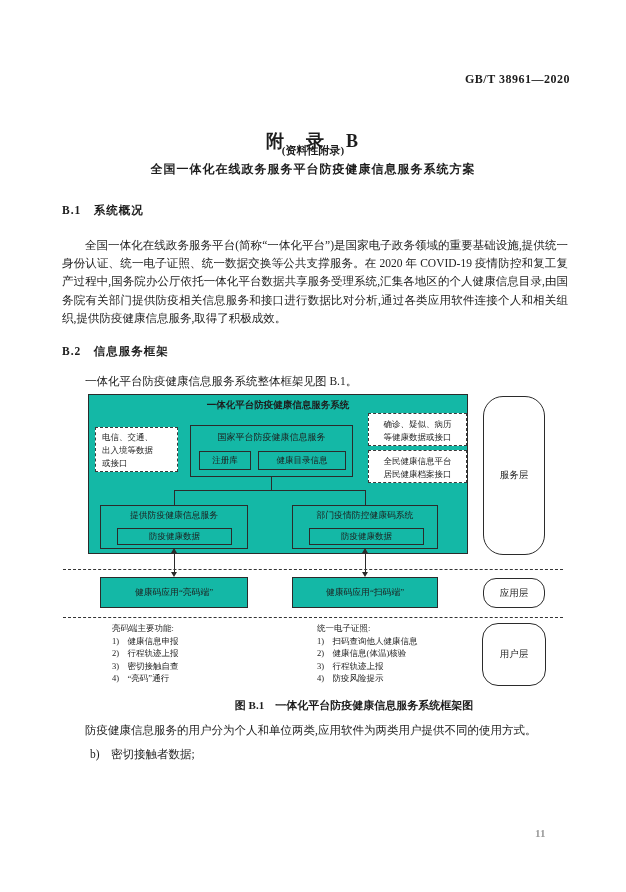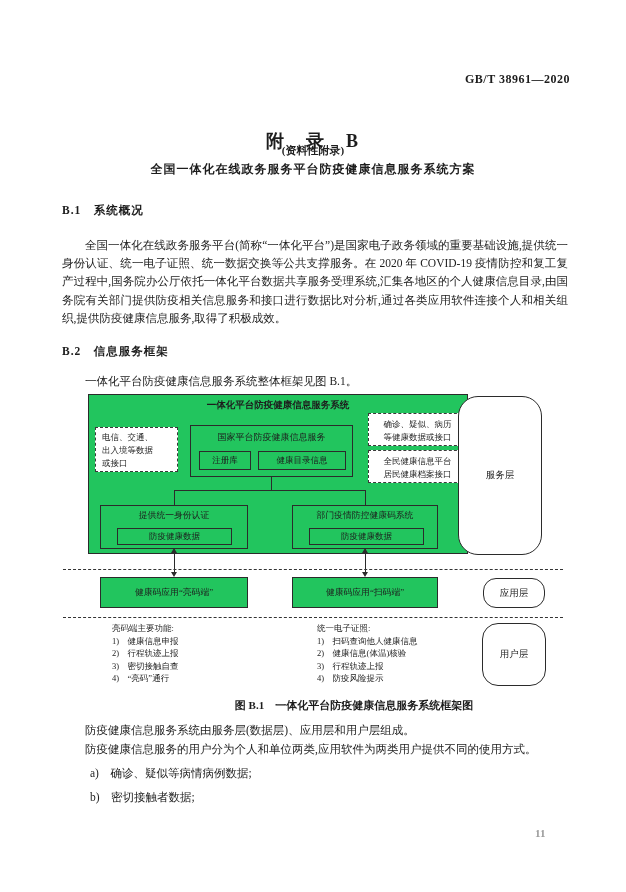--- a/index.html
+++ b/index.html
@@ -16,21 +16,21 @@
   .t1{top:129px;font-size:18px;font-weight:bold;letter-spacing:2px;}
   .t2{top:143px;font-size:11px;font-weight:bold;}
   .t3{top:161px;font-size:12px;font-weight:bold;letter-spacing:1px;}
   
   .h-sec{left:62px;font-size:11.5px;font-weight:bold;letter-spacing:1px;}
   .h-b1{top:203px;} .h-b2{top:344px;}
   .para{left:62px;width:506px;font-size:11.5px;line-height:18.2px;text-align:justify;}
   .p-b1{top:236px;text-indent:2em;}
   .p-b2{top:372px;text-indent:2em;}
   
-  .box{border:1px solid #2b2b2b;background:#22c55e;box-sizing:border-box;}
+  .box{border:1px solid #2b2b2b;background:#14b8a6;box-sizing:border-box;}
   .dashed{border:1px dashed #3a3a3a;background:#fff;box-sizing:border-box;}
   .outer-box{left:88px;top:394px;width:380px;height:160px;}
   .sys-title{left:88px;top:399px;width:380px;text-align:center;font-size:9.5px;font-weight:bold;}
   .left-dashed{left:95px;top:427px;width:83px;height:45px;font-size:8.5px;line-height:12.8px;padding:3px 6px;}
   .nat-box{left:190px;top:425px;width:163px;height:52px;}
   .nat-title{left:0;top:5px;width:100%;text-align:center;font-size:9px;}
   .nat-sub1{left:8px;top:25px;width:52px;height:19px;text-align:center;font-size:8.5px;line-height:17px;}
   .nat-sub2{left:67px;top:25px;width:88px;height:19px;text-align:center;font-size:8.5px;line-height:17px;}
   .rd1{left:368px;top:413px;width:99px;height:33px;text-align:center;font-size:8.5px;line-height:13px;padding-top:4px;}
   .rd2{left:368px;top:450px;width:99px;height:33px;text-align:center;font-size:8.5px;line-height:13px;padding-top:4px;}
@@ -51,21 +51,21 @@
   .tri-up{border-bottom:5px solid #2b2b2b;top:548px;}
   .tri-down{border-top:5px solid #2b2b2b;top:572px;}
   .tl{left:171px;} .tr{left:362px;}
   .dash-sep{left:63px;width:500px;border-top:1.5px dashed #333;}
   .sep1{top:569px;} .sep2{top:617px;}
   .bottom-box{top:577px;height:31px;text-align:center;font-size:8.8px;line-height:29px;}
   .bot-l{left:100px;width:148px;} .bot-r{left:292px;width:146px;}
   .func-list{top:622px;font-size:8.5px;line-height:12.6px;}
   .fl-l{left:112px;} .fl-r{left:317px;}
   .layer{border:1px solid #2b2b2b;background:#fff;box-sizing:border-box;display:flex;align-items:center;justify-content:center;font-size:9.5px;}
-  .layer-service{left:458px;top:396px;width:84px;height:159px;border-radius:20px;}
+  .layer-service{left:483px;top:396px;width:62px;height:159px;border-radius:20px;}
   .layer-app{left:483px;top:578px;width:62px;height:30px;border-radius:13px;}
   .layer-user{left:482px;top:623px;width:64px;height:63px;border-radius:16px;}
   .caption{top:698px;left:0;width:626px;text-align:center;font-size:11px;font-weight:bold;padding-left:41px;}
   .body-text{top:721px;left:62px;width:508px;font-size:11.5px;line-height:18.6px;}
   .body-text .bp{text-indent:2em;}
   .src-item{margin-left:28px;margin-top:5.5px;}
   .page-num{left:535px;top:827px;font-size:11px;color:#9a9a9a;font-weight:bold;}
 </style>
 </head>
 <body>
@@ -105,21 +105,21 @@
   <div>全民健康信息平台</div>
   <div>居民健康档案接口</div>
 </div>
 
 <div class="abs vline conn-v1"></div>
 <div class="abs hline conn-h"></div>
 <div class="abs vline conn-v2"></div>
 <div class="abs vline conn-v3"></div>
 
 <div class="abs box mid-box prov-box">
-  <div class="abs mid-title">提供统一身份认证</div>
+  <div class="abs mid-title">提供防疫健康信息服务</div>
   <div class="abs box mid-sub">防疫健康数据</div>
 </div>
 <div class="abs box mid-box dept-box">
   <div class="abs mid-title">部门疫情防控健康码系统</div>
   <div class="abs box mid-sub">防疫健康数据</div>
 </div>
 
 <div class="abs vline arrow-line ar-l"></div>
 <div class="abs vline arrow-line ar-r"></div>
 <div class="abs tri tri-up tl"></div>
@@ -148,19 +148,17 @@
   <div>4)　防疫风险提示</div>
 </div>
 
 <div class="abs layer layer-service">服务层</div>
 <div class="abs layer layer-app">应用层</div>
 <div class="abs layer layer-user">用户层</div>
 
 <div class="abs caption">图 B.1　一体化平台防疫健康信息服务系统框架图</div>
 
 <div class="abs body-text">
-  <div class="bp">防疫健康信息服务系统由服务层(数据层)、应用层和用户层组成。</div>
   <div class="bp">防疫健康信息服务的用户分为个人和单位两类,应用软件为两类用户提供不同的使用方式。</div>
-  <div class="src-item">a)　确诊、疑似等病情病例数据;</div>
   <div class="src-item">b)　密切接触者数据;</div>
 </div>
 
 <div class="abs page-num">11</div>
 
 </body></html>

